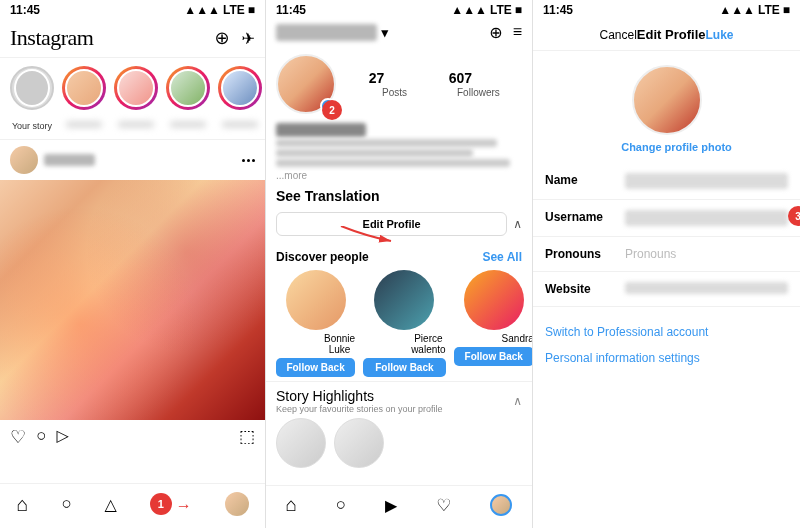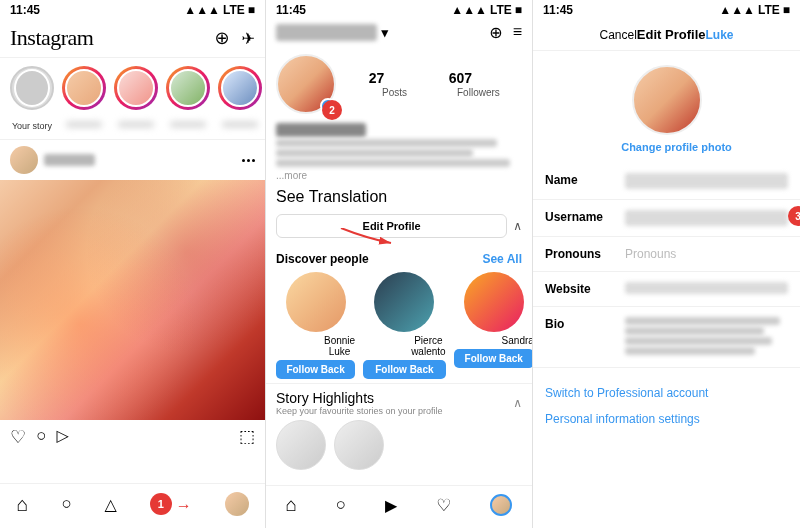--- a/index.html
+++ b/index.html
@@ -253,23 +253,23 @@
     .p2-bio-text {
       font-size: 10px;
       color: #333;
       line-height: 1.3;
     }
     .p2-bio-more {
       font-size: 10px;
       color: #999;
     }
     .p2-see-translation {
-      font-size: 16px;
-      color: #000;
-      font-weight: 400;
+      font-size: 14px;
+      color: #000;
+      font-weight: 700;
       padding: 2px 10px 4px;
     }
     .p2-edit-btn-row {
       display: flex;
       align-items: center;
       padding: 4px 10px;
       gap: 6px;
     }
     .p2-edit-btn {
       flex: 1;
@@ -757,28 +757,19 @@
     <div class="p3-field">
       <span class="p3-field-label">Pronouns</span>
       <span class="p3-field-value placeholder">Pronouns</span>
     </div>
 
     <div class="p3-field">
       <span class="p3-field-label">Website</span>
       <span class="p3-field-value website-text blurred" style="background:#ccc;color:transparent;border-radius:3px;padding:1px 50px;font-size:9px;">website</span>
     </div>
 
-    <div class="p3-field" style="align-items:flex-start;">
-      <span class="p3-field-label">Bio</span>
-      <div class="p3-field-value bio-text">
-        <div style="filter:blur(2px);background:#ccc;height:8px;border-radius:3px;margin-bottom:2px;width:95%;"></div>
-        <div style="filter:blur(2px);background:#ccc;height:8px;border-radius:3px;margin-bottom:2px;width:85%;"></div>
-        <div style="filter:blur(2px);background:#ccc;height:8px;border-radius:3px;margin-bottom:2px;width:90%;"></div>
-        <div style="filter:blur(2px);background:#ccc;height:8px;border-radius:3px;margin-bottom:2px;width:80%;"></div>
-      </div>
-    </div>
   </div>
 
   <div class="p3-switch-row">
     <span class="p3-switch-link">Switch to Professional account</span>
     <span class="p3-switch-link">Personal information settings</span>
   </div>
 </div>
 
 </body></html>

